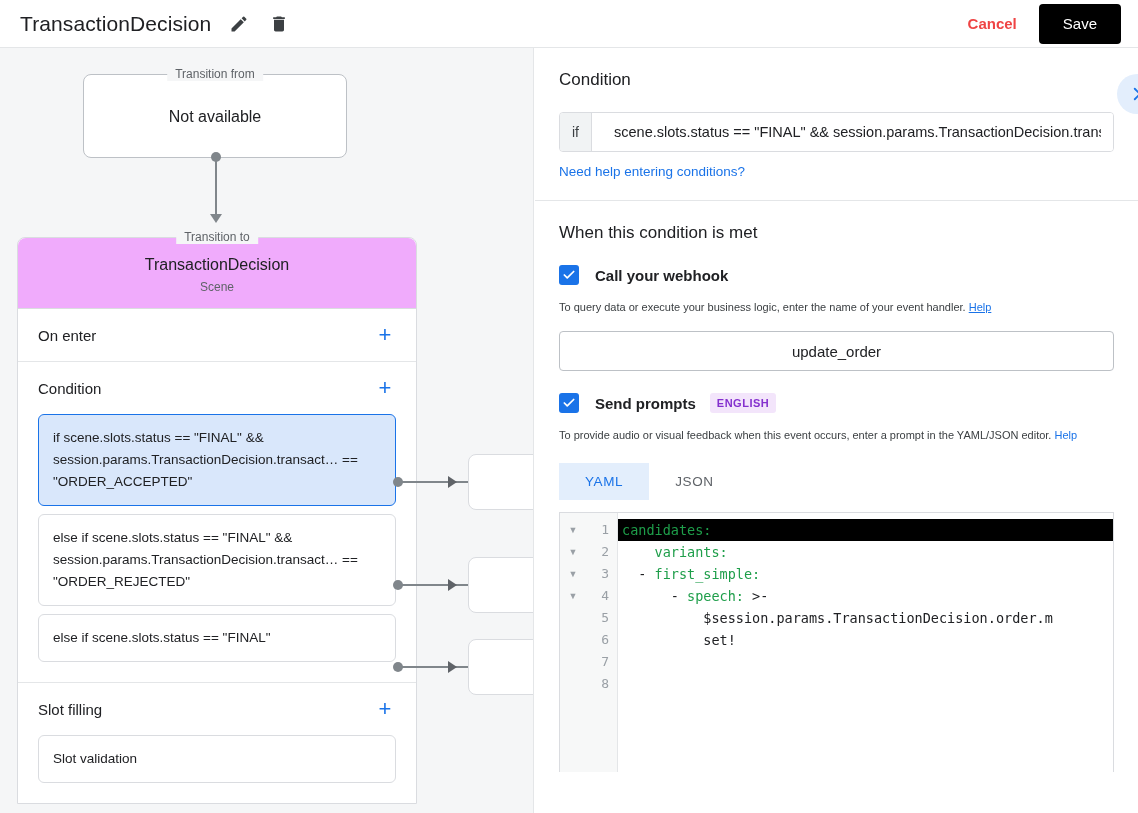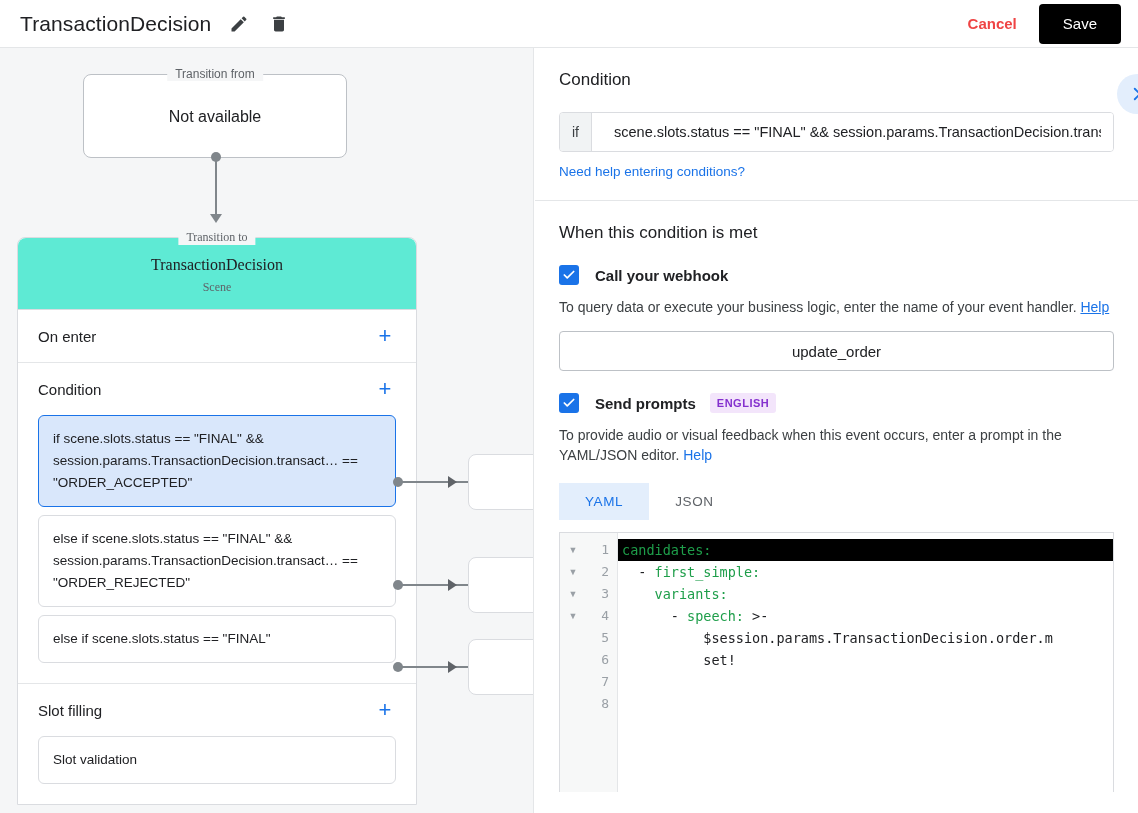--- a/index.html
+++ b/index.html
@@ -88,27 +88,26 @@
   }
 
   
   #scene-card {
     position: absolute; left: 17px; top: 189px; width: 400px;
     background: #ffffff;
     border: 1px solid #dadce0;
     border-radius: 8px 8px 0 0;
   }
   #scene-header {
-    background: #5eead4;
+    background: #f0abfc;
     border-radius: 8px 8px 0 0;
     border-bottom: 1px solid #dadce0;
     padding: 18px 0 14px;
     text-align: center;
     position: relative;
-    font-family: Liberation Serif, serif;
   }
   #scene-header .legend {
     position: absolute; top: -8px; left: 50%; transform: translateX(-50%);
     background: #f5f6f7; padding: 0 8px;
     font-size: 12px; color: #5f6368;
   }
   #scene-header .scene-name { font-size: 16px; color: #202124; }
   #scene-header .scene-sub { font-size: 12px; color: #5f6368; margin-top: 6px; }
 
   .section { border-bottom: 1px solid #e4e6e8; padding: 0 20px 0; }
@@ -186,21 +185,21 @@
   }
   .check-label {
     margin-left: 16px; font-size: 15px; font-weight: bold; color: #202124;
   }
   .badge {
     margin-left: 14px; background: #f3e5fb; color: #8430ce;
     font-size: 11px; letter-spacing: 0.5px; font-weight: bold;
     padding: 4px 7px; border-radius: 3px;
   }
   .desc {
-    font-size: 14px; color: #3c4043; margin-top: 12px; line-height: 20px;
+    font-size: 11px; color: #3c4043; margin-top: 12px; line-height: 20px;
   }
   .desc a { color: #1a73e8; cursor: pointer; }
   .desc a.underline { text-decoration: underline; }
   .text-field {
     width: 100%; height: 40px; margin-top: 14px;
     border: 1px solid #bdc1c6; border-radius: 4px;
     padding: 0 14px; font-size: 15px; color: #202124;
     font-family: inherit; outline: none; text-align: center;
   }
 
@@ -407,22 +406,22 @@
         <div>2</div>
         <div>3</div>
         <div>4</div>
         <div>5</div>
         <div>6</div>
         <div>7</div>
         <div>8</div>
       </div>
       <div class="code">
         <div class="line hl"><span class="tok-key">candidates:</span></div>
+        <div class="line"><span>    </span><span class="tok-key">variants:</span></div>
         <div class="line"><span>  </span><span class="tok-plain">- </span><span class="tok-key">first_simple:</span></div>
-        <div class="line"><span>    </span><span class="tok-key">variants:</span></div>
         <div class="line"><span>      </span><span class="tok-plain">- </span><span class="tok-key">speech:</span><span class="tok-plain"> &gt;-</span></div>
         <div class="line"><span>          </span><span class="tok-plain">$session.params.TransactionDecision.order.m</span></div>
         <div class="line"><span>          </span><span class="tok-plain">set!</span></div>
         <div class="line"></div>
       </div>
     </div>
   </div>
 </div>
 
 </body></html>

